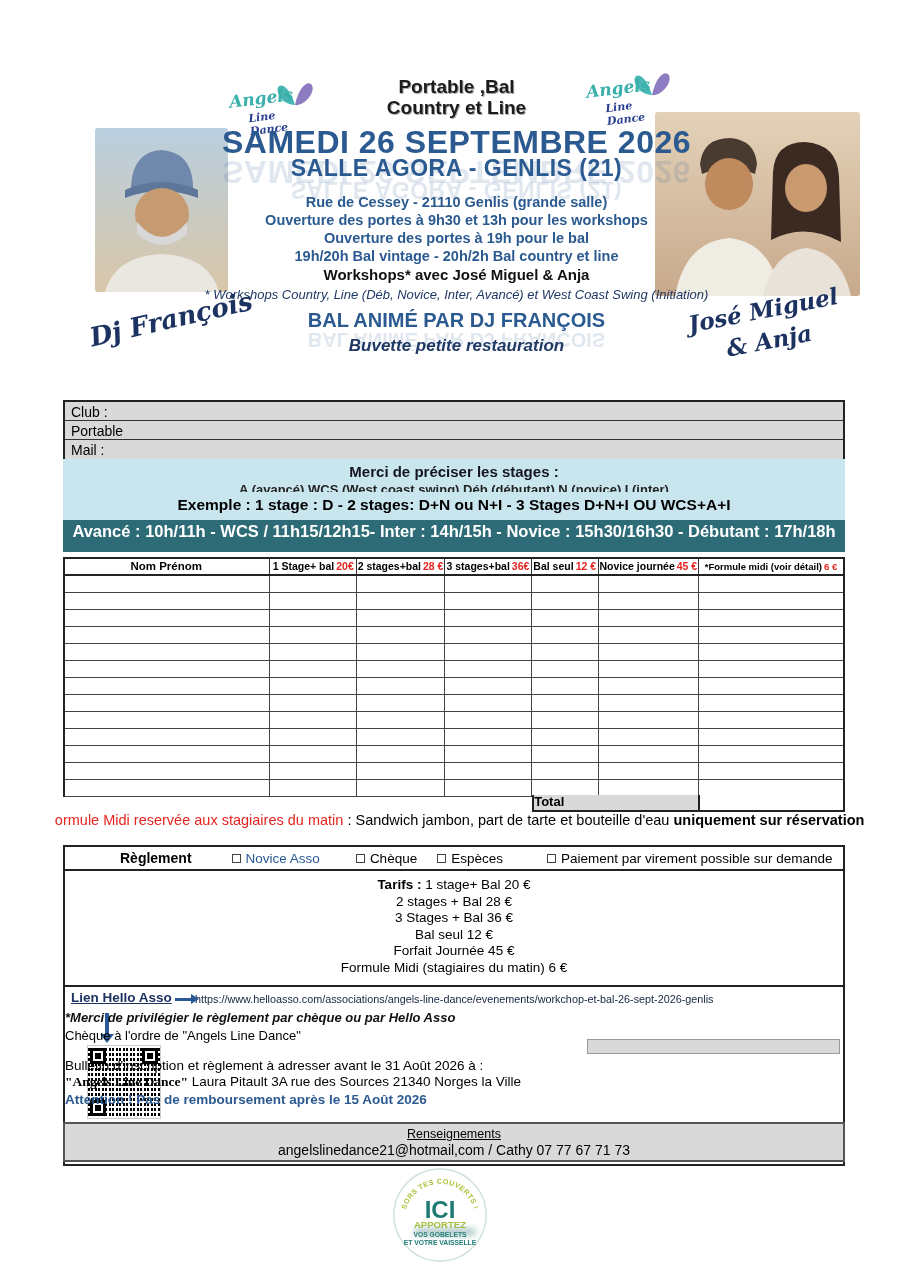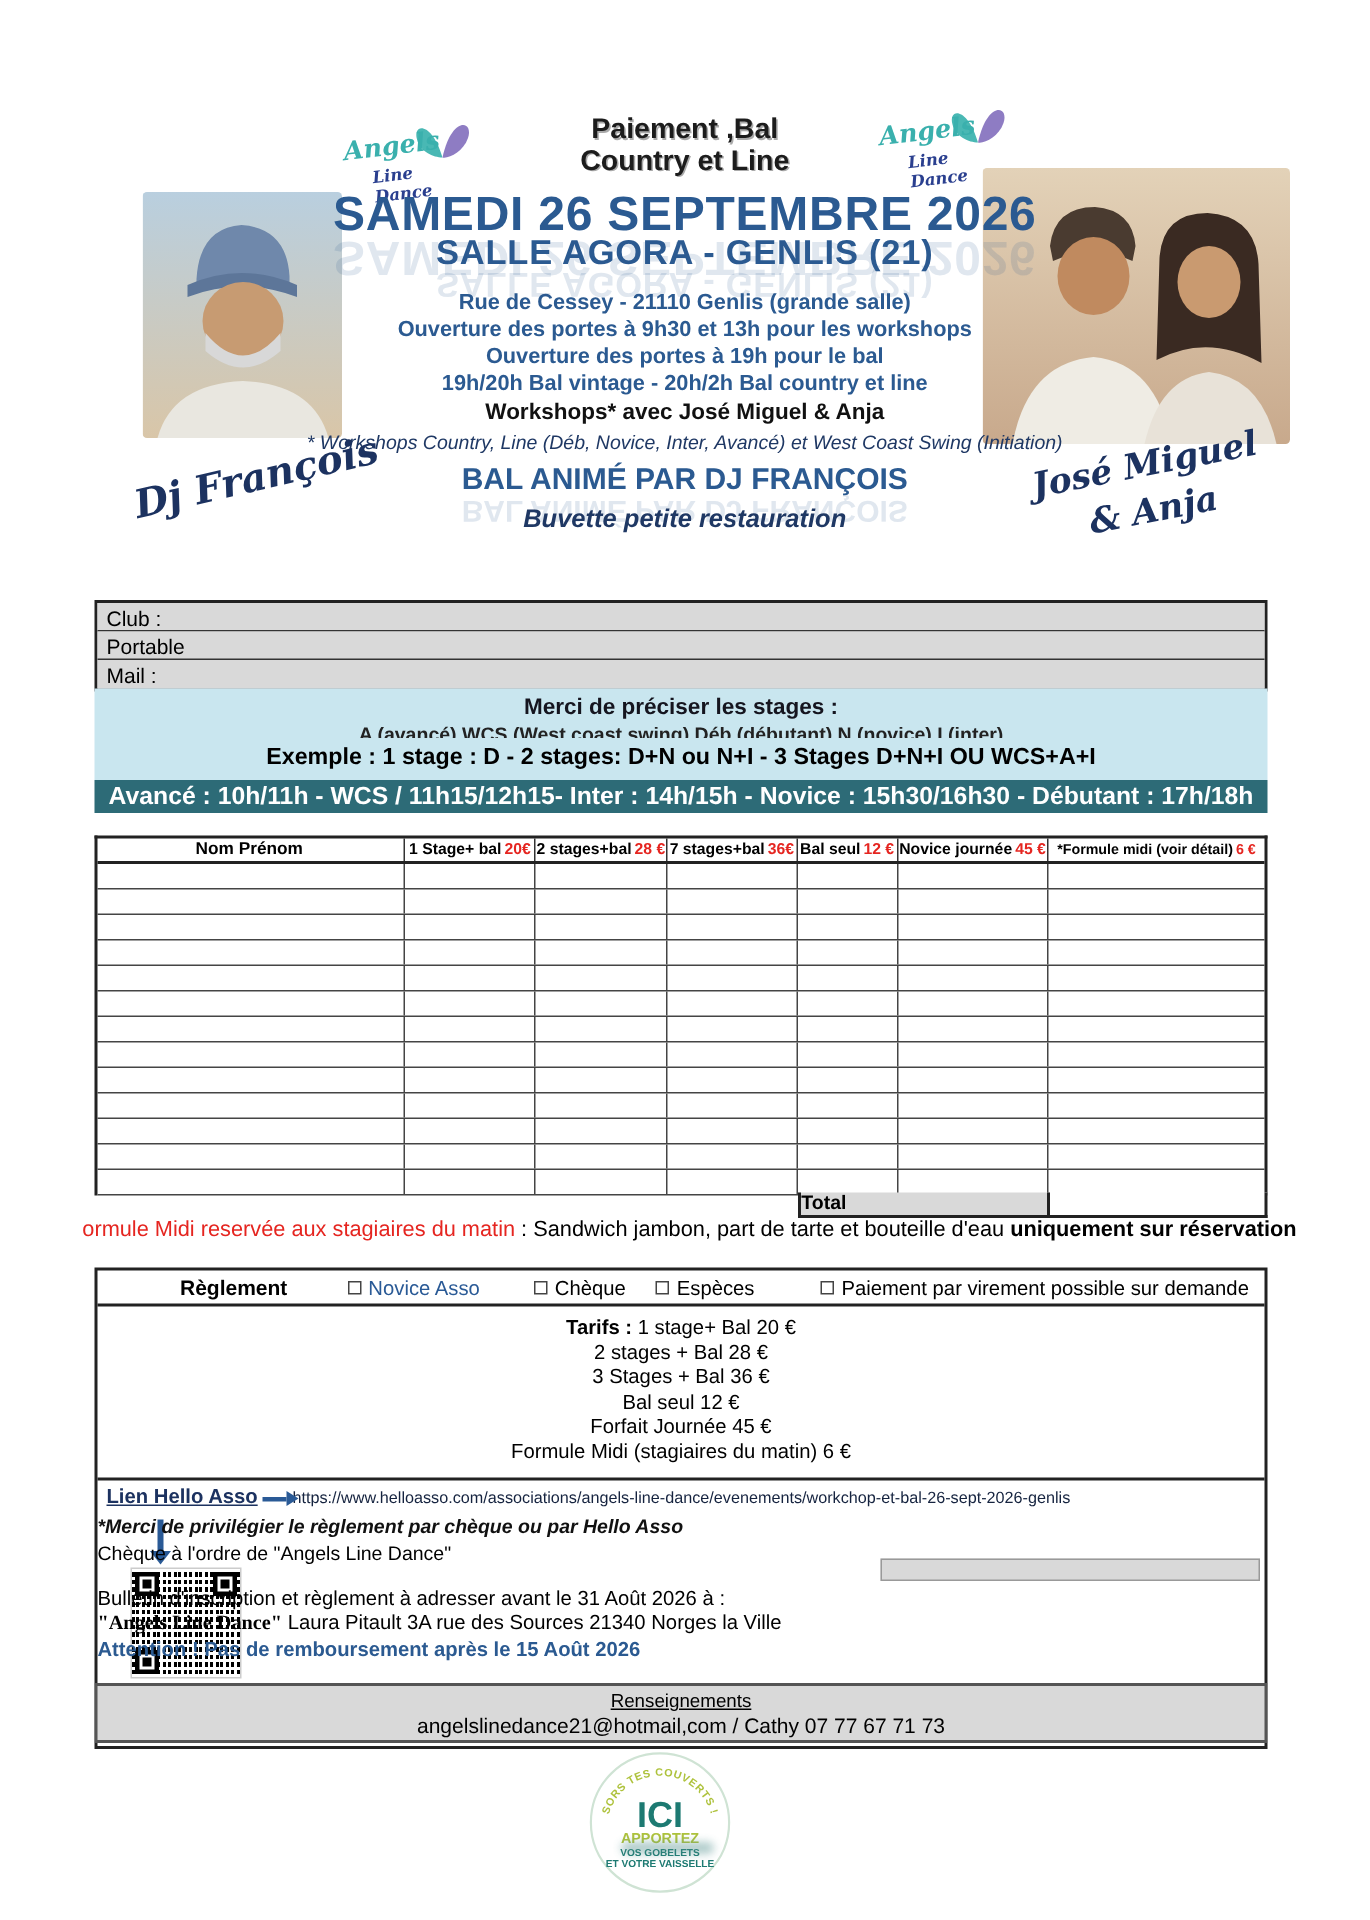--- a/index.html
+++ b/index.html
@@ -45,21 +45,21 @@
   .field{height:19px;background:var(--field-gray,#d9d9d9);border-bottom:1px solid #333;
     font-size:14px;padding:2px 0 0 6px;color:#000}
   .field:last-child{border-bottom:none}
 
   
   .stages{position:absolute;left:63px;top:459px;width:782px;height:61px;
     background:var(--light-blue,#c9e6ef);text-align:center;color:#15151f}
   .stages .h{font-size:15px;font-weight:bold;padding-top:4px}
   .stages .clip{height:9px;overflow:hidden;font-size:13px;font-weight:bold;line-height:14px;margin-top:3px;color:#222}
   .stages .ex{font-size:15.5px;font-weight:bold;margin-top:4px;color:#000}
-  .tealbar{position:absolute;left:63px;top:520px;width:782px;height:22px;
+  .tealbar{position:absolute;left:63px;top:520px;width:782px;height:32px;
     background:var(--teal,#2d6b77);color:#fff;font-weight:bold;font-size:16.5px;
     text-align:center;line-height:22px}
 
   
   :root{--tcols:26.4% 11.15% 11.3% 11.15% 8.6% 12.9% 18.5%}
   .table{position:absolute;left:63px;top:557px;width:782px;border:2px solid #222;border-bottom:none;background:#fff}
   .throw{display:grid;grid-template-columns:var(--tcols);height:17px;border-bottom:2px solid #222}
   .th{border-right:1px solid #333;font-size:10.5px;font-weight:bold;text-align:center;
       line-height:15px;overflow:hidden;white-space:nowrap}
   .th:first-child{font-size:11.5px}
@@ -129,21 +129,21 @@
   .badge{position:absolute;left:392px;top:1167px;width:96px;height:96px}
   .smudge{position:absolute;left:414px;top:1228px;width:62px;height:8px;background:#4e8d8a;
     opacity:.45;filter:blur(3px);border-radius:4px}
 </style>
 </head>
 <body>
 
 <div id="page">
 
   <div class="hdr-small">
-    <div>Paiement ,Bal</div>
+    <div>Portable ,Bal</div>
     <div>Country et Line</div>
   </div>
 
   <div class="logo logo-left">
     <svg width="44" height="36" viewBox="0 0 44 36">
       <path d="M22 31 C15 7 2 8 5 19 C7 27 16 31 22 31Z" fill="#49b8b4"></path>
       <path d="M22 31 C28 3 43 6 39 18 C36 27 26 32 22 31Z" fill="#8e7cc3"></path>
     </svg>
     <span class="l1">Angels</span>
     <span class="l2">Line Dance</span>
@@ -233,21 +233,21 @@
       <div class="th">
         <span>Nom Prénom</span><span class="price"></span>
       </div>
       <div class="th">
         <span>1 Stage+ bal</span><span class="price">20€</span>
       </div>
       <div class="th">
         <span>2 stages+bal</span><span class="price">28 €</span>
       </div>
       <div class="th">
-        <span>7 stages+bal</span><span class="price">36€</span>
+        <span>3 stages+bal</span><span class="price">36€</span>
       </div>
       <div class="th">
         <span>Bal seul</span><span class="price">12 €</span>
       </div>
       <div class="th">
         <span>Novice journée</span><span class="price">45 €</span>
       </div>
       <div class="th">
         <span>*Formule midi (voir détail)</span><span class="price">6 €</span>
       </div>

